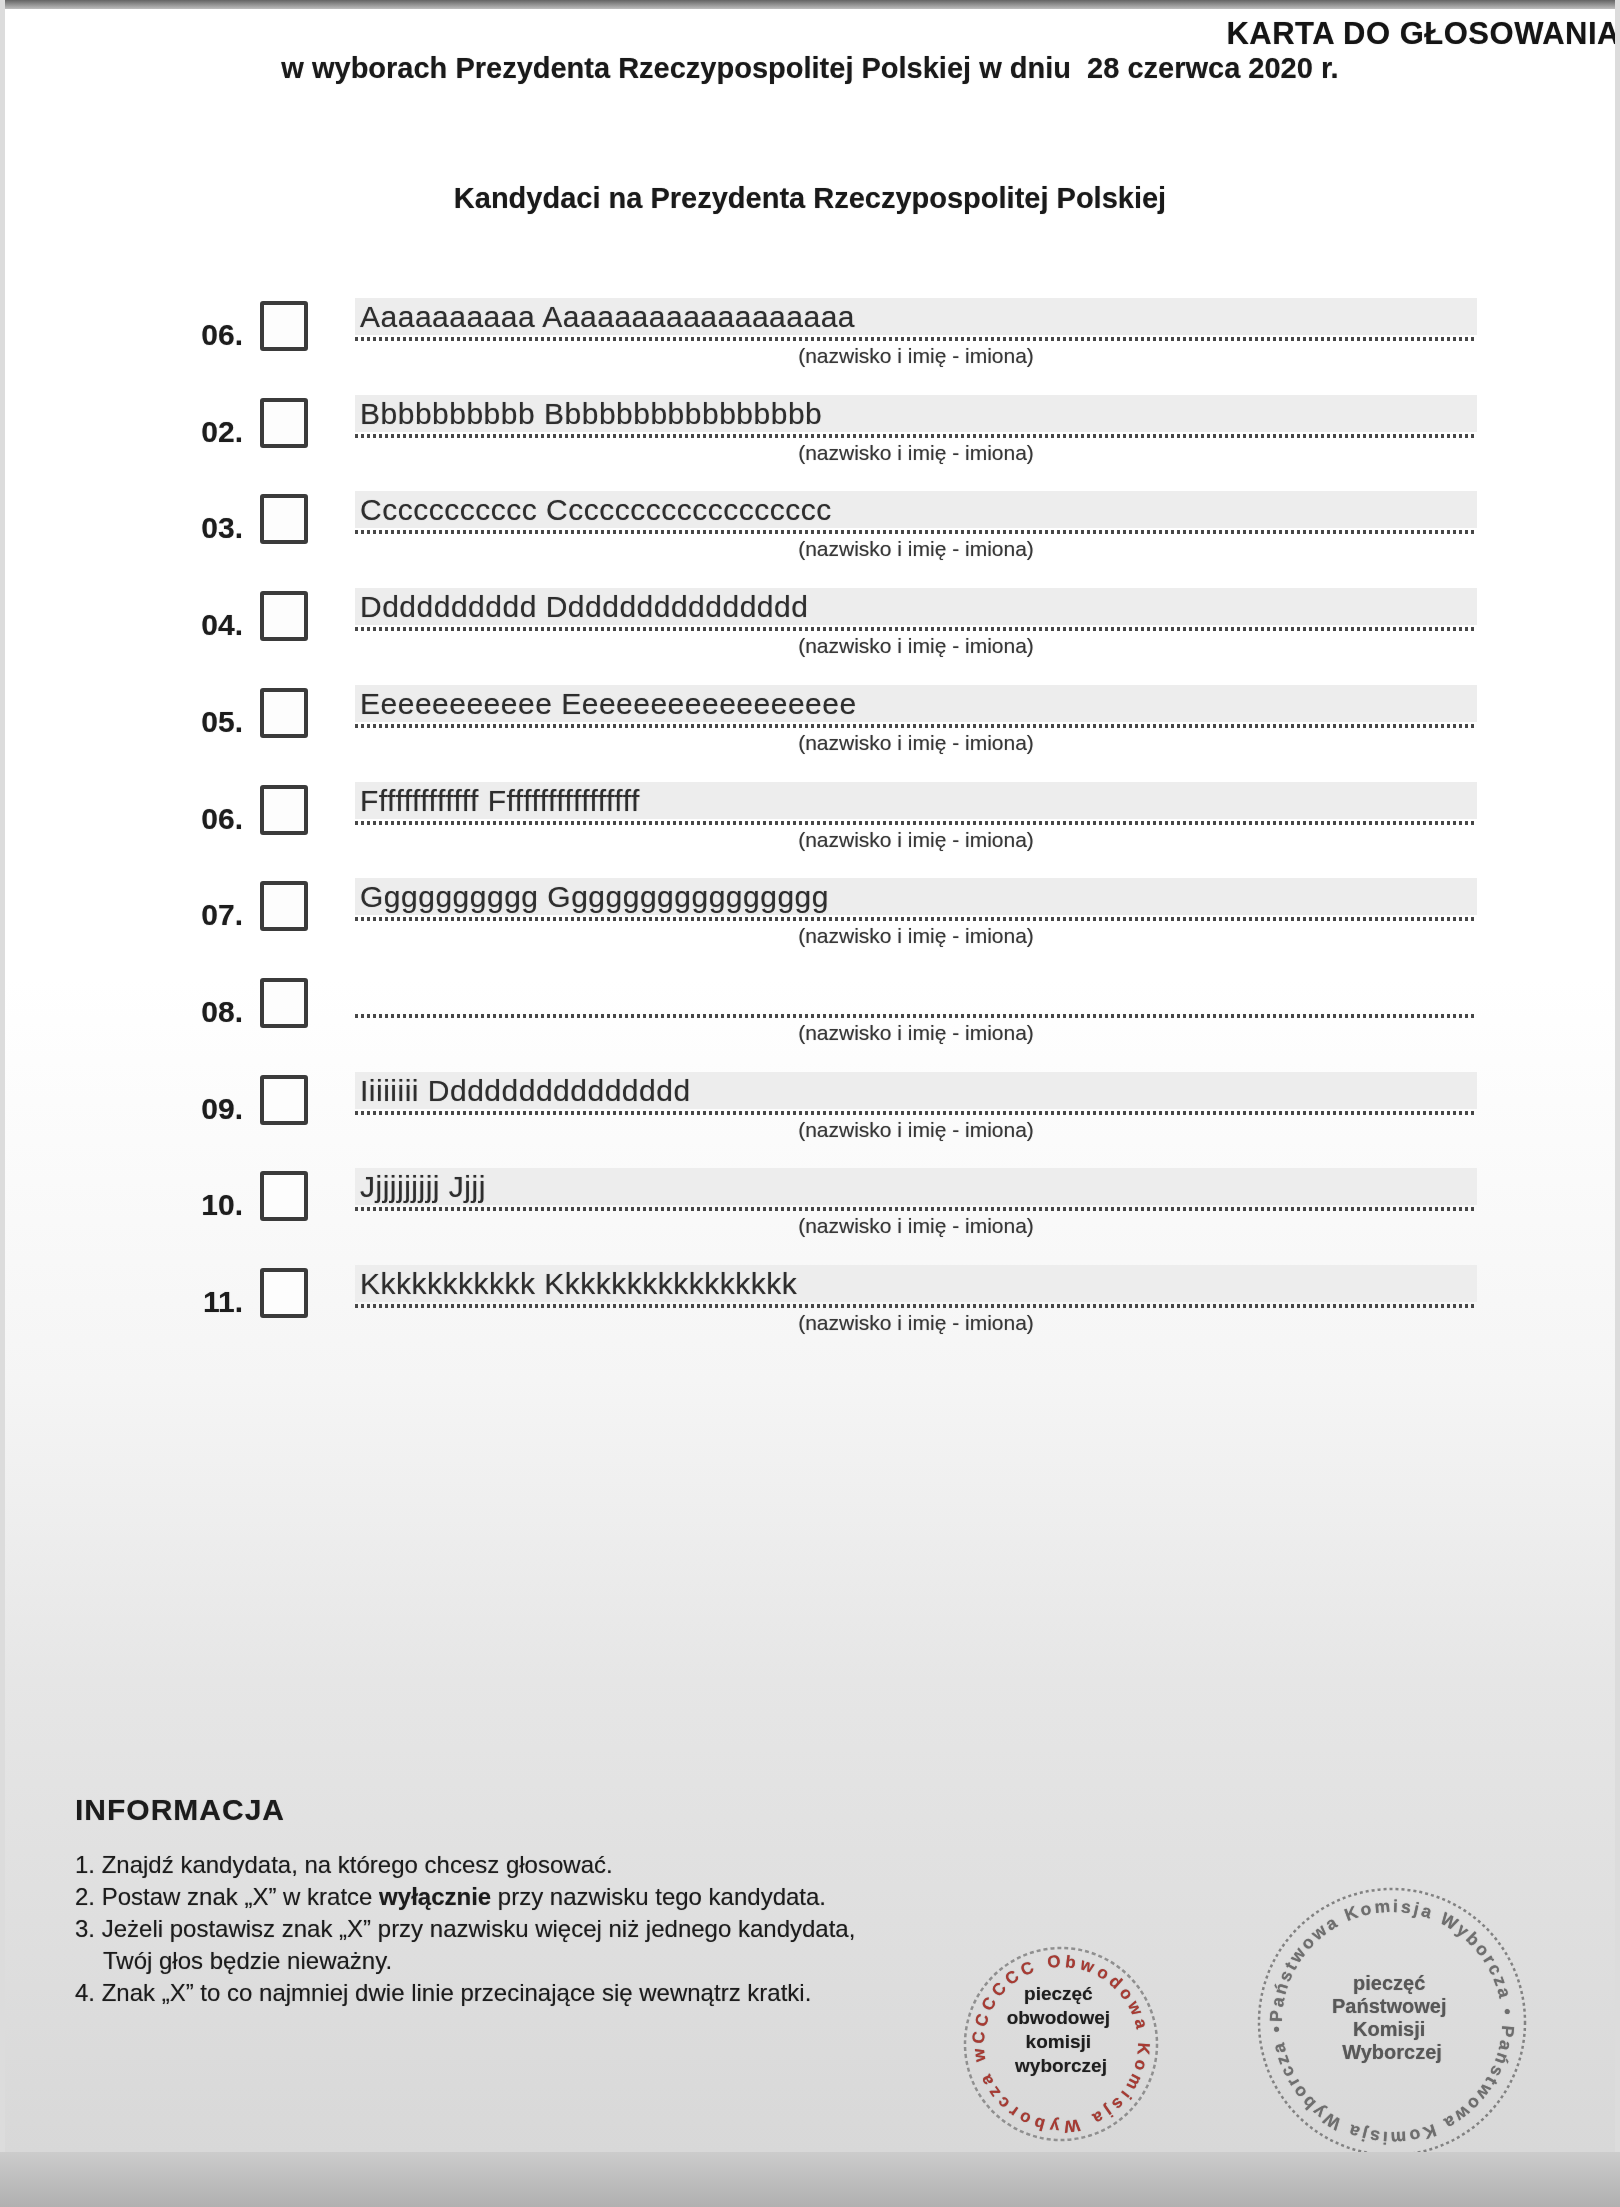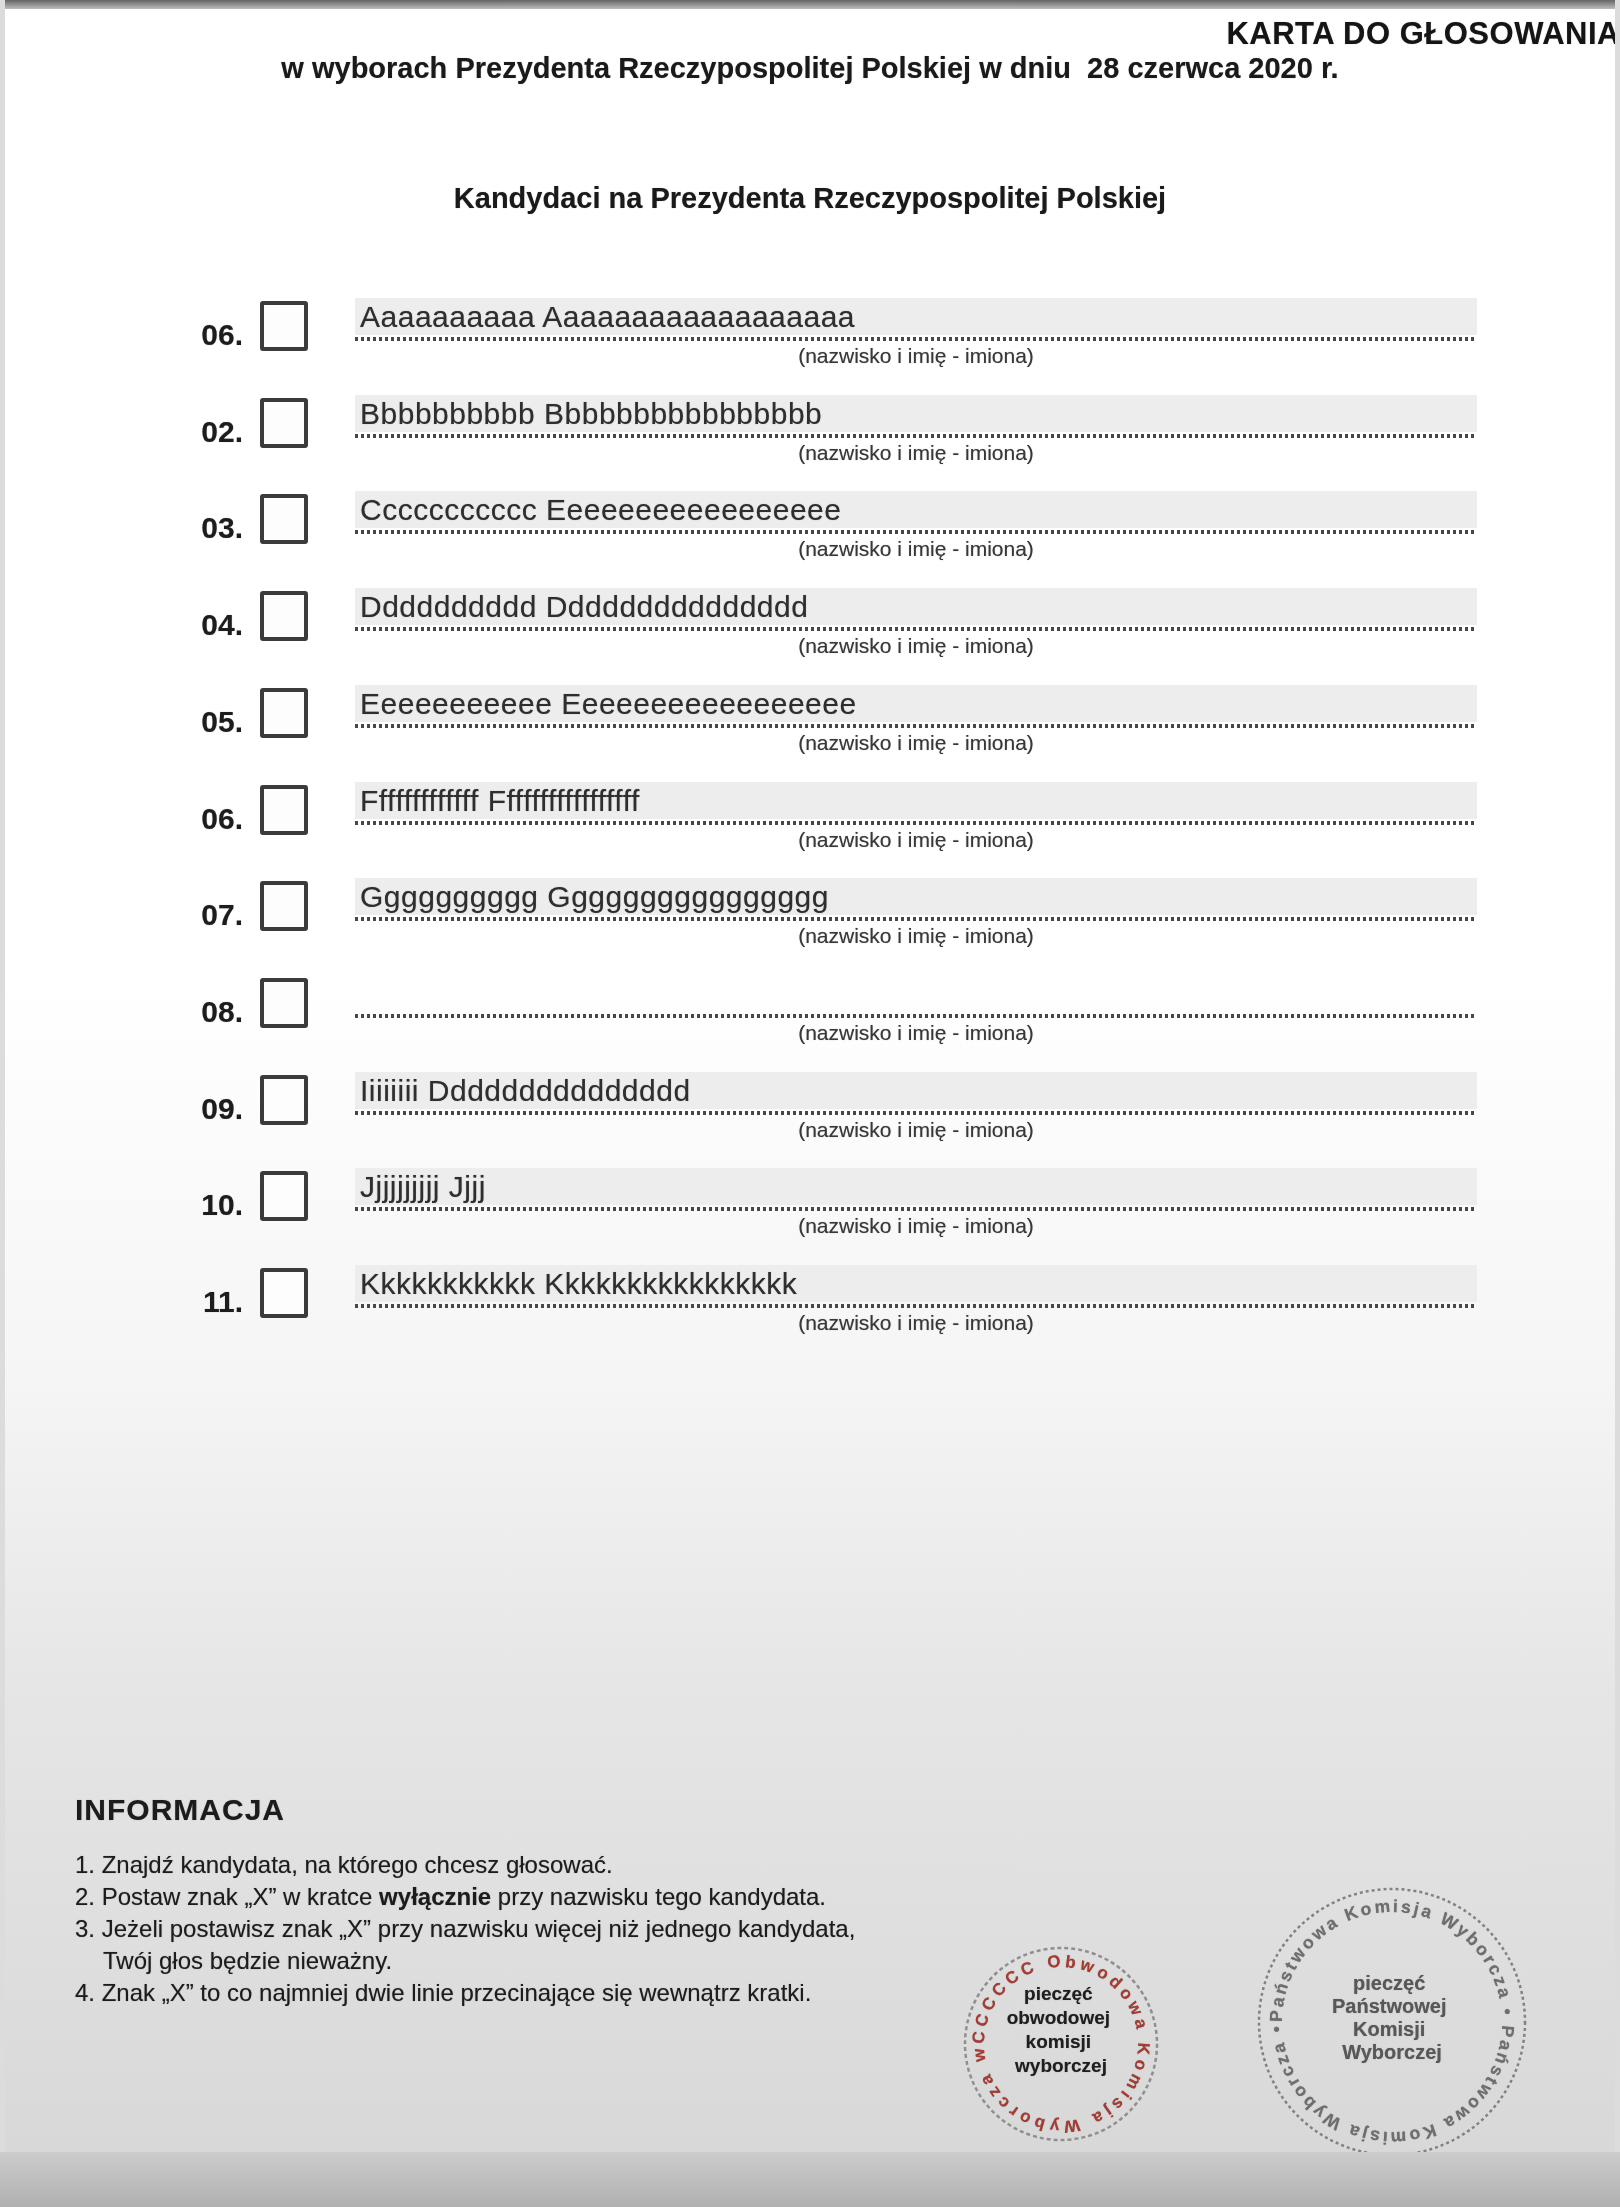--- a/index.html
+++ b/index.html
@@ -66,21 +66,21 @@
     <div class="strip">
         <span class="name">Bbbbbbbbbb Bbbbbbbbbbbbbbbb</span>
       </div>
     <div class="dots"></div>
     <div class="fld">(nazwisko i imię - imiona)</div>
   </div>
   <div class="row" style="top:469px">
     <div class="num">03.</div>
     <div class="box"></div>
     <div class="strip">
-        <span class="name">Ccccccccccc Eeeeeeeeeeeeeeeee</span>
+        <span class="name">Ccccccccccc Cccccccccccccccccc</span>
       </div>
     <div class="dots"></div>
     <div class="fld">(nazwisko i imię - imiona)</div>
   </div>
   <div class="row" style="top:566px">
     <div class="num">04.</div>
     <div class="box"></div>
     <div class="strip">
         <span class="name">Dddddddddd Ddddddddddddddd</span>
       </div>

